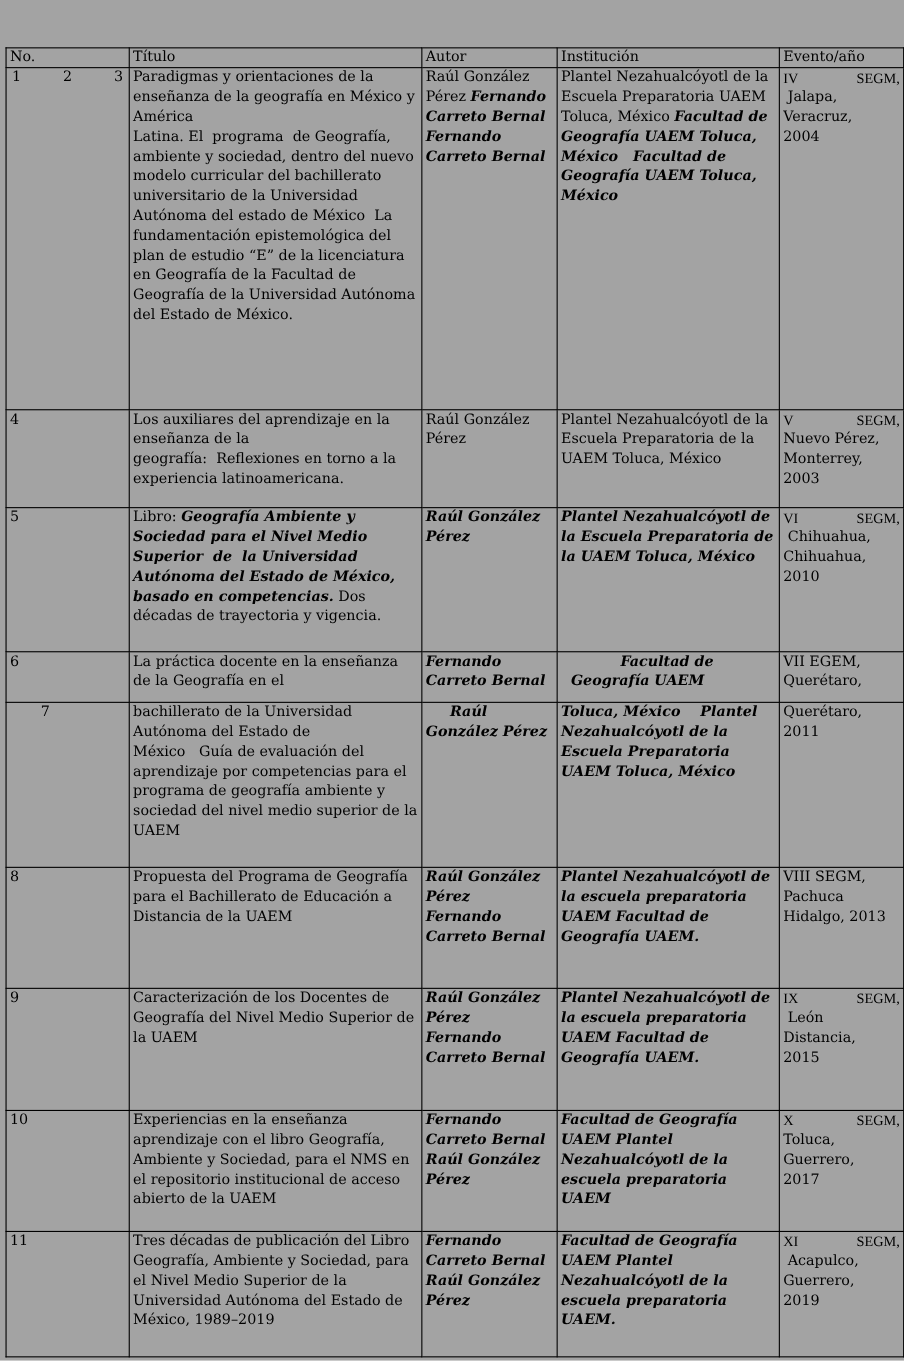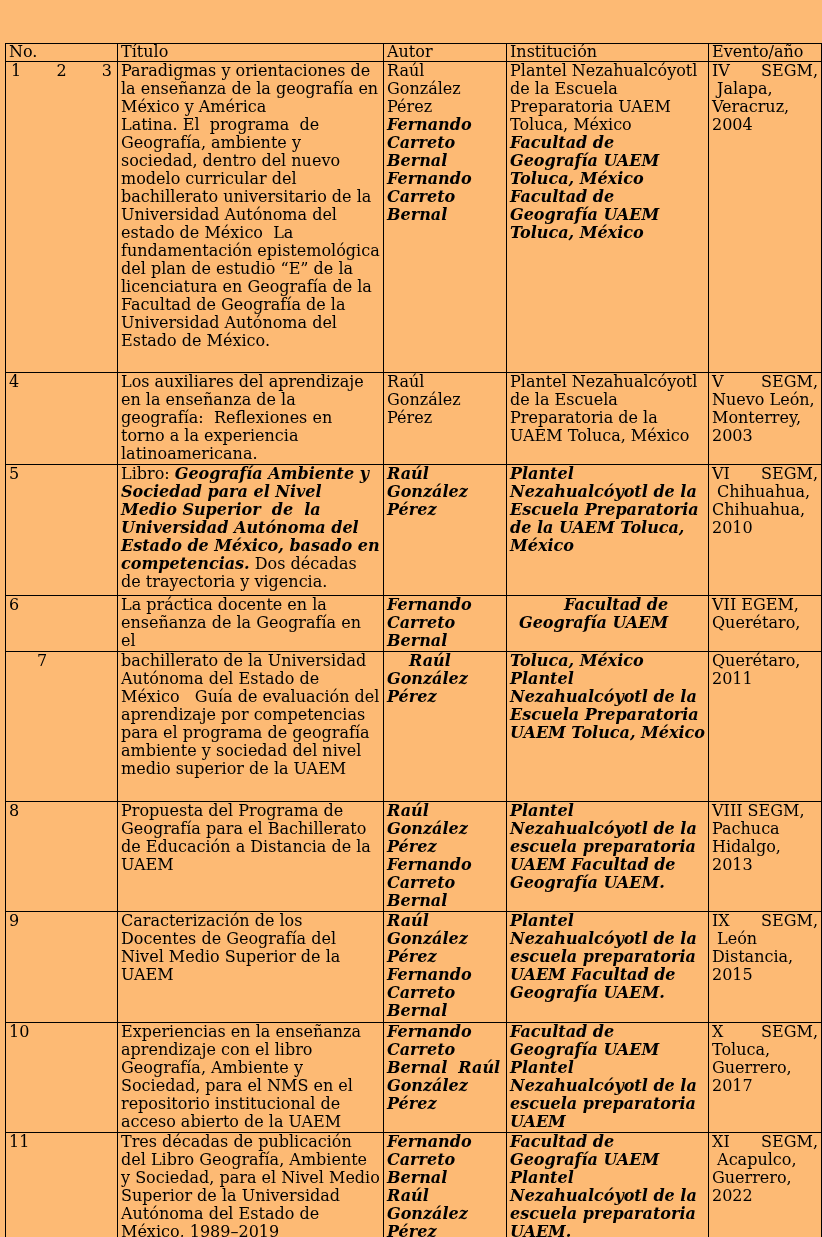--- a/index.html
+++ b/index.html
@@ -1,21 +1,21 @@
 <!DOCTYPE html>
 <html><head>
 <meta charset="utf-8">
 <style>
   html,body{margin:0;padding:0;background:#ffffff;}
   #page{
     position:relative;
     width:822px;height:1237px;
-    background:#fdba74;
+    background:#a3a3a3;
     font-family:"DejaVu Serif", serif;
-    font-size:16px;
+    font-size:13px;
     color:#000000;
     overflow:hidden;
   }
   table.pub{
     position:absolute;left:5px;top:43px;
     width:816px;
     border-collapse:collapse;
     table-layout:fixed;
   }
   table.pub th, table.pub td{
@@ -26,21 +26,21 @@
     text-align:left;
     line-height:18px;
     overflow:hidden;
   }
   table.pub th{height:16px;line-height:15px;}
   td .seg{white-space:pre-wrap;}
   td .it{font-style:italic;font-weight:bold;}
   td.just{text-align:justify;}
   .spread{display:flex;justify-content:space-between;padding:0 2px;}
   .evline{white-space:pre-wrap;}
-  .evflex{display:flex;justify-content:space-between;}
+  .evflex{display:flex;justify-content:space-between;font-family:Liberation Serif, serif;}
 </style>
 </head>
 <body>
 
 <div id="page">
   <table class="pub">
     <colgroup>
       <col id="c0" style="width: 112px;">
         <col id="c1" style="width: 266px;">
         <col id="c2" style="width: 123px;">
@@ -83,21 +83,21 @@
           <td>4</td>
           <td><span class="seg">Los auxiliares del aprendizaje en la enseñanza de la
 geografía:  Reflexiones en torno a la experiencia latinoamericana.</span></td>
           <td><span class="seg">Raúl González Pérez</span></td>
           <td><span class="seg">Plantel Nezahualcóyotl de la Escuela Preparatoria de la UAEM Toluca, México</span></td>
           <td>
             <div class="evflex">
               <span>V</span>
               <span>SEGM,</span>
             </div>
-            <div class="evline">Nuevo León,</div>
+            <div class="evline">Nuevo Pérez,</div>
             <div class="evline">Monterrey,</div>
             <div class="evline">2003</div>
           </td>
         </tr>
         <tr style="height: 131px;">
           <td>5</td>
           <td class="just"><span class="seg">Libro: </span><span class="seg it">Geografía Ambiente y Sociedad para el Nivel Medio Superior  de  la Universidad Autónoma del Estado de México, basado en competencias.</span><span class="seg"> Dos décadas de trayectoria y vigencia.</span></td>
           <td><span class="seg it">Raúl González Pérez</span></td>
           <td><span class="seg it">Plantel Nezahualcóyotl de la Escuela Preparatoria de la UAEM Toluca, México</span></td>
           <td>
@@ -177,18 +177,18 @@
           <td><span class="seg">Tres décadas de publicación del Libro Geografía, Ambiente y Sociedad, para el Nivel Medio Superior de la Universidad Autónoma del Estado de México, 1989–2019</span></td>
           <td><span class="seg it">Fernando Carreto Bernal   Raúl González Pérez</span></td>
           <td><span class="seg it">Facultad de Geografía UAEM Plantel Nezahualcóyotl de la escuela preparatoria UAEM.</span></td>
           <td>
             <div class="evflex">
               <span>XI</span>
               <span>SEGM,</span>
             </div>
             <div class="evline"> Acapulco,</div>
             <div class="evline">Guerrero,</div>
-            <div class="evline">2022</div>
+            <div class="evline">2019</div>
           </td>
         </tr>
       </tbody>
   </table>
 </div>
 
 </body></html>

